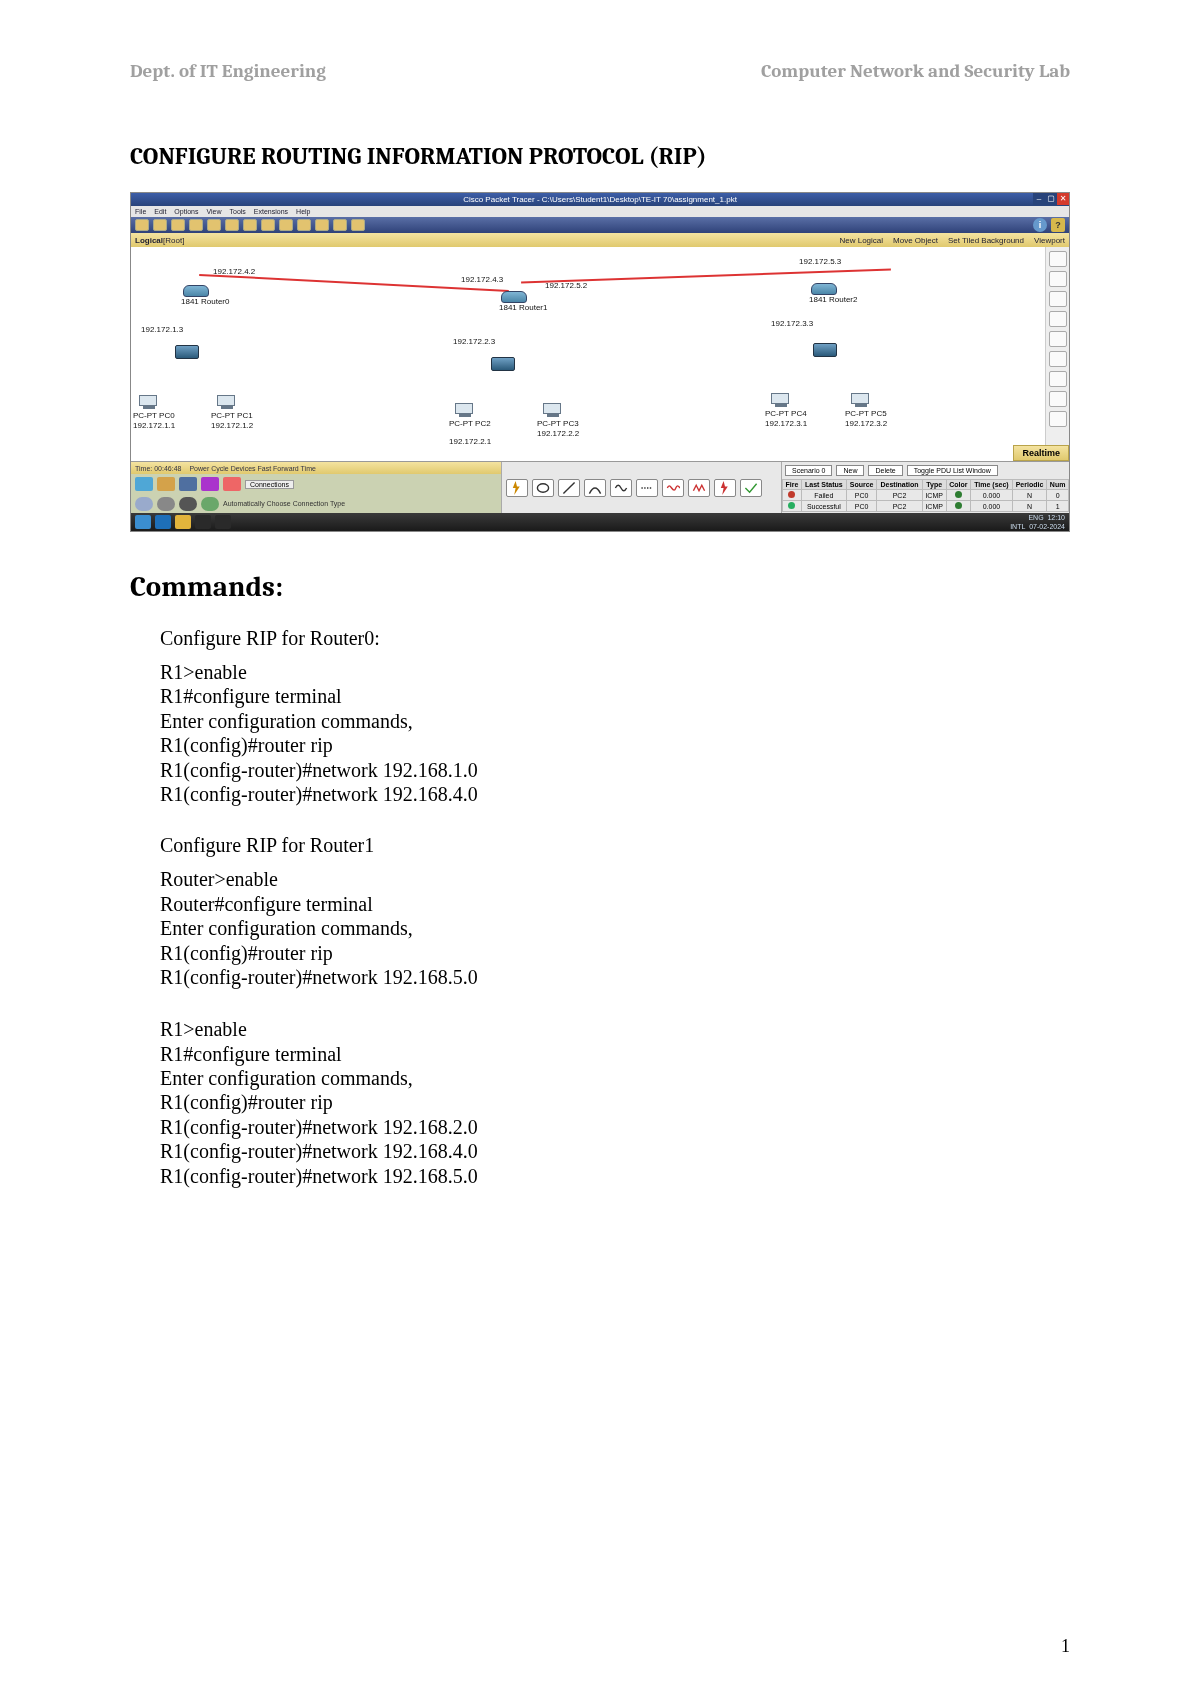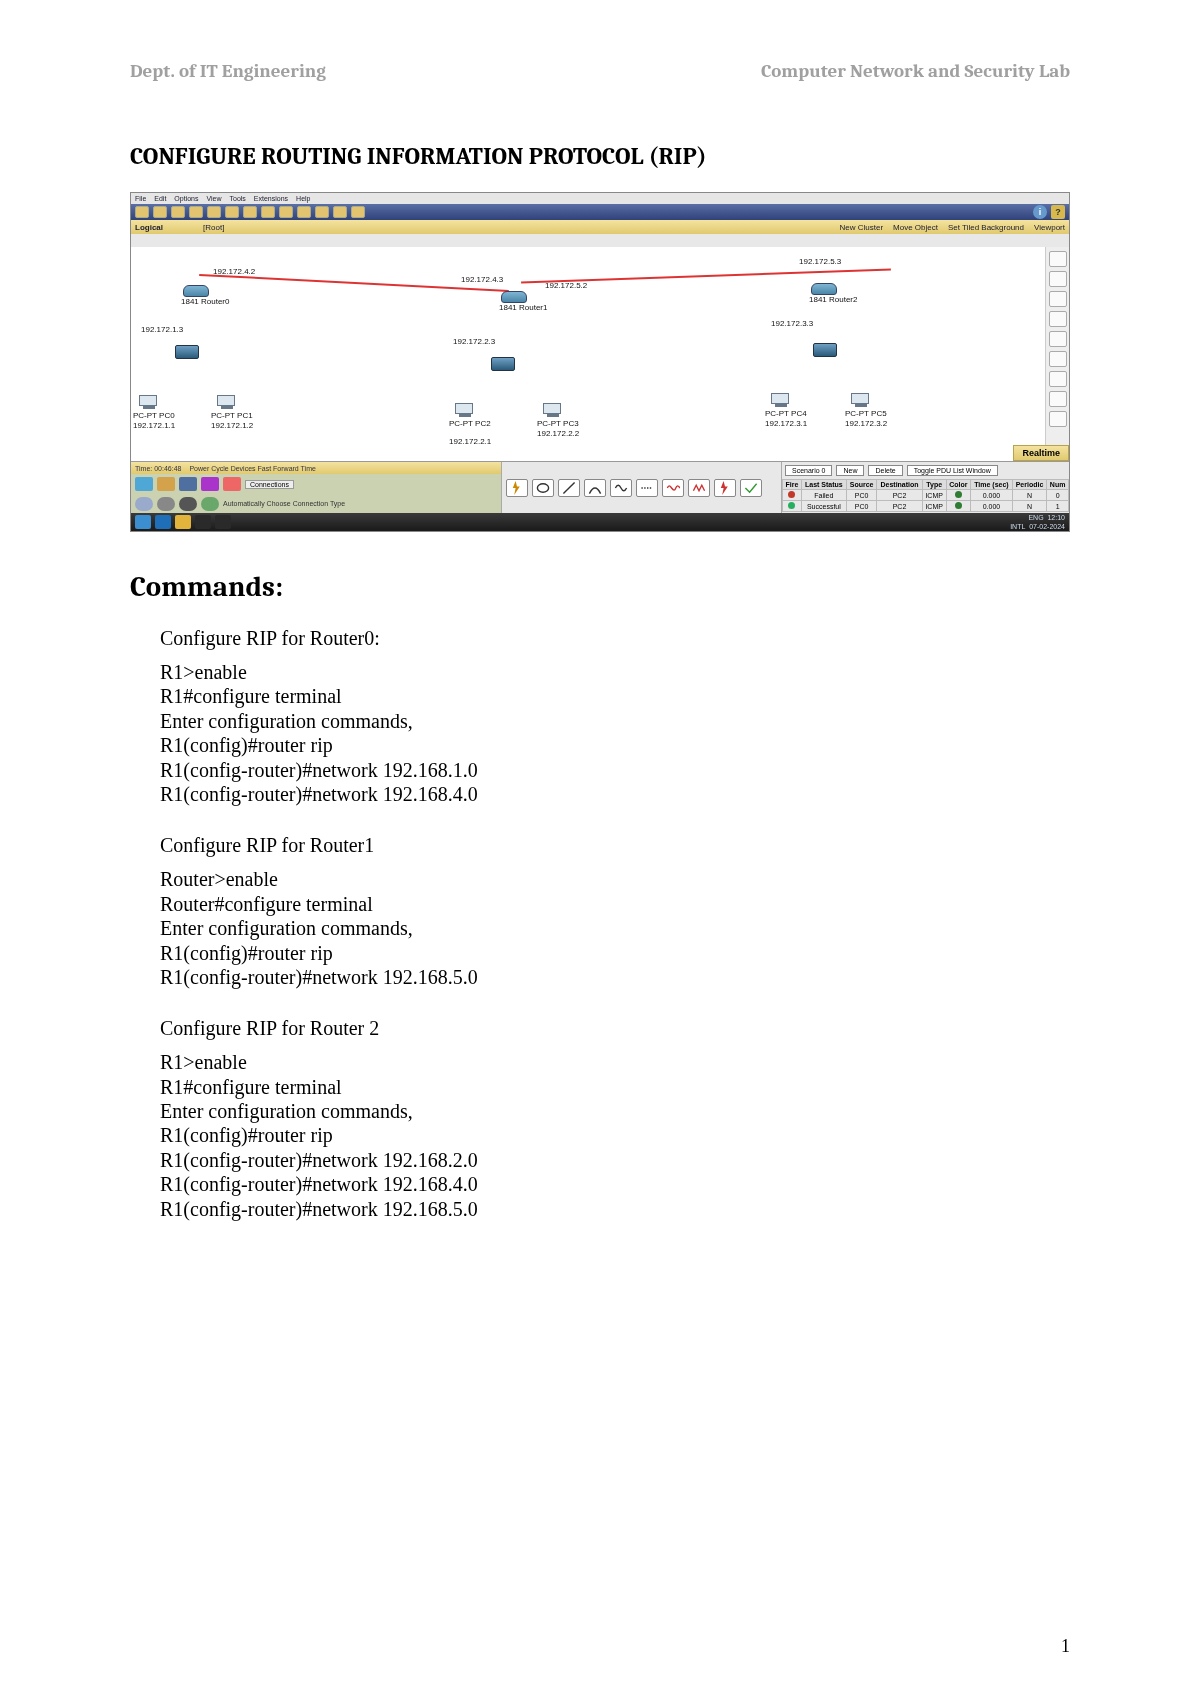--- a/index.html
+++ b/index.html
@@ -72,21 +72,21 @@
     }
     .pt-toolbar .tbtn {
       width:14px;height:12px;background:#e2c36f;border:1px solid #aa8;
       border-radius:2px;
     }
     .pt-toolbar .help { margin-left:auto; width:14px;height:14px;border-radius:50%;background:#69c;color:#fff;text-align:center;line-height:14px;font-weight:bold;font-size:9px;}
     .pt-toolbar .q { width:14px;height:14px;border-radius:2px;background:#d7b84c;color:#333;text-align:center;line-height:14px;font-weight:bold;font-size:9px;}
     .pt-logicalbar {
       height:14px;
       background: linear-gradient(#f4e3a0, #e0c96e);
-      display:flex; align-items:center; padding:0 4px; gap:40px;
+      display:flex; align-items:center; padding:0 4px; 
       font-size:8px; color:#223;
     }
     .pt-logicalbar .logical { font-weight:bold;}
     .pt-logicalbar .right { margin-left:auto; display:flex; gap:10px; align-items:center;}
     .pt-canvas {
       position:absolute;
       top:54px; left:0; right:24px; bottom:70px;
       background:#fff;
     }
     .pt-sidetools {
@@ -157,20 +157,28 @@
 
 <div class="page">
   <div class="header-row">
     <span>Dept. of IT Engineering</span>
     <span>Computer Network and Security Lab</span>
   </div>
 
   <div class="doc-title">CONFIGURE ROUTING INFORMATION PROTOCOL (RIP)</div>
 
   <div class="pt-window">
+    <div class="pt-titlebar">
+      <span>Cisco Packet Tracer - C:\Users\Student1\Desktop\TE-IT 70\assignment_1.pkt</span>
+      <span class="winbtns">
+        <span class="winbtn min">–</span>
+        <span class="winbtn max">▢</span>
+        <span class="winbtn">✕</span>
+      </span>
+    </div>
     <div class="pt-menubar">
       <span>File</span>
       <span>Edit</span>
       <span>Options</span>
       <span>View</span>
       <span>Tools</span>
       <span>Extensions</span>
       <span>Help</span>
     </div>
     <div class="pt-toolbar">
@@ -187,21 +195,21 @@
       <span class="tbtn"></span>
       <span class="tbtn"></span>
       <span class="tbtn"></span>
       <span class="help">i</span>
       <span class="q">?</span>
     </div>
     <div class="pt-logicalbar">
       <span class="logical">Logical</span>
       <span>[Root]</span>
       <span class="right">
-        <span>New Cluster</span>
+        <span>New Logical</span>
         <span>Move Object</span>
         <span>Set Tiled Background</span>
         <span>Viewport</span>
       </span>
     </div>
 
     <div class="pt-canvas">
 
       <div class="link-red" style="top:35px;left:68px;width:310px;transform:rotate(3deg);"></div>
       <div class="link-red" style="top:28px;left:390px;width:370px;transform:rotate(-2deg);"></div>
@@ -427,21 +435,20 @@
   <div class="cmd-block">
     <div class="cmd-heading">Configure RIP for Router1</div>
     <div class="cmd-line">Router&gt;enable</div>
     <div class="cmd-line">Router#configure terminal</div>
     <div class="cmd-line">Enter configuration commands,</div>
     <div class="cmd-line">R1(config)#router rip</div>
     <div class="cmd-line">R1(config-router)#network 192.168.5.0</div>
   </div>
 
   <div class="cmd-block">
-    <div class="cmd-heading">Configure RIP for Router 2</div>
     <div class="cmd-line">R1&gt;enable</div>
     <div class="cmd-line">R1#configure terminal</div>
     <div class="cmd-line">Enter configuration commands,</div>
     <div class="cmd-line">R1(config)#router rip</div>
     <div class="cmd-line">R1(config-router)#network 192.168.2.0</div>
     <div class="cmd-line">R1(config-router)#network 192.168.4.0</div>
     <div class="cmd-line">R1(config-router)#network 192.168.5.0</div>
   </div>
 </div>
 

